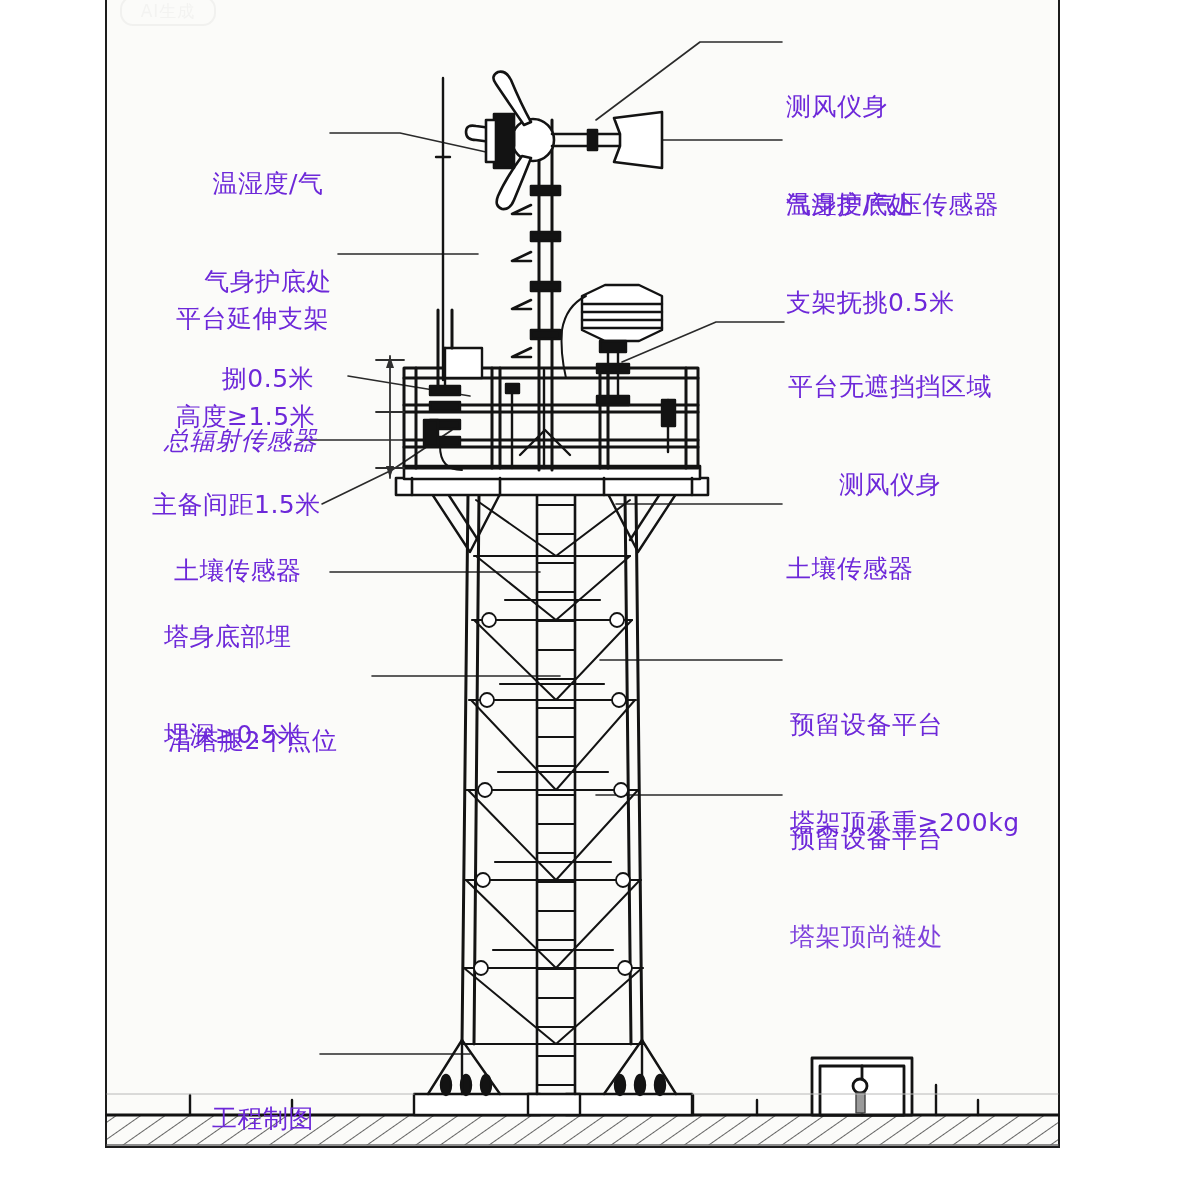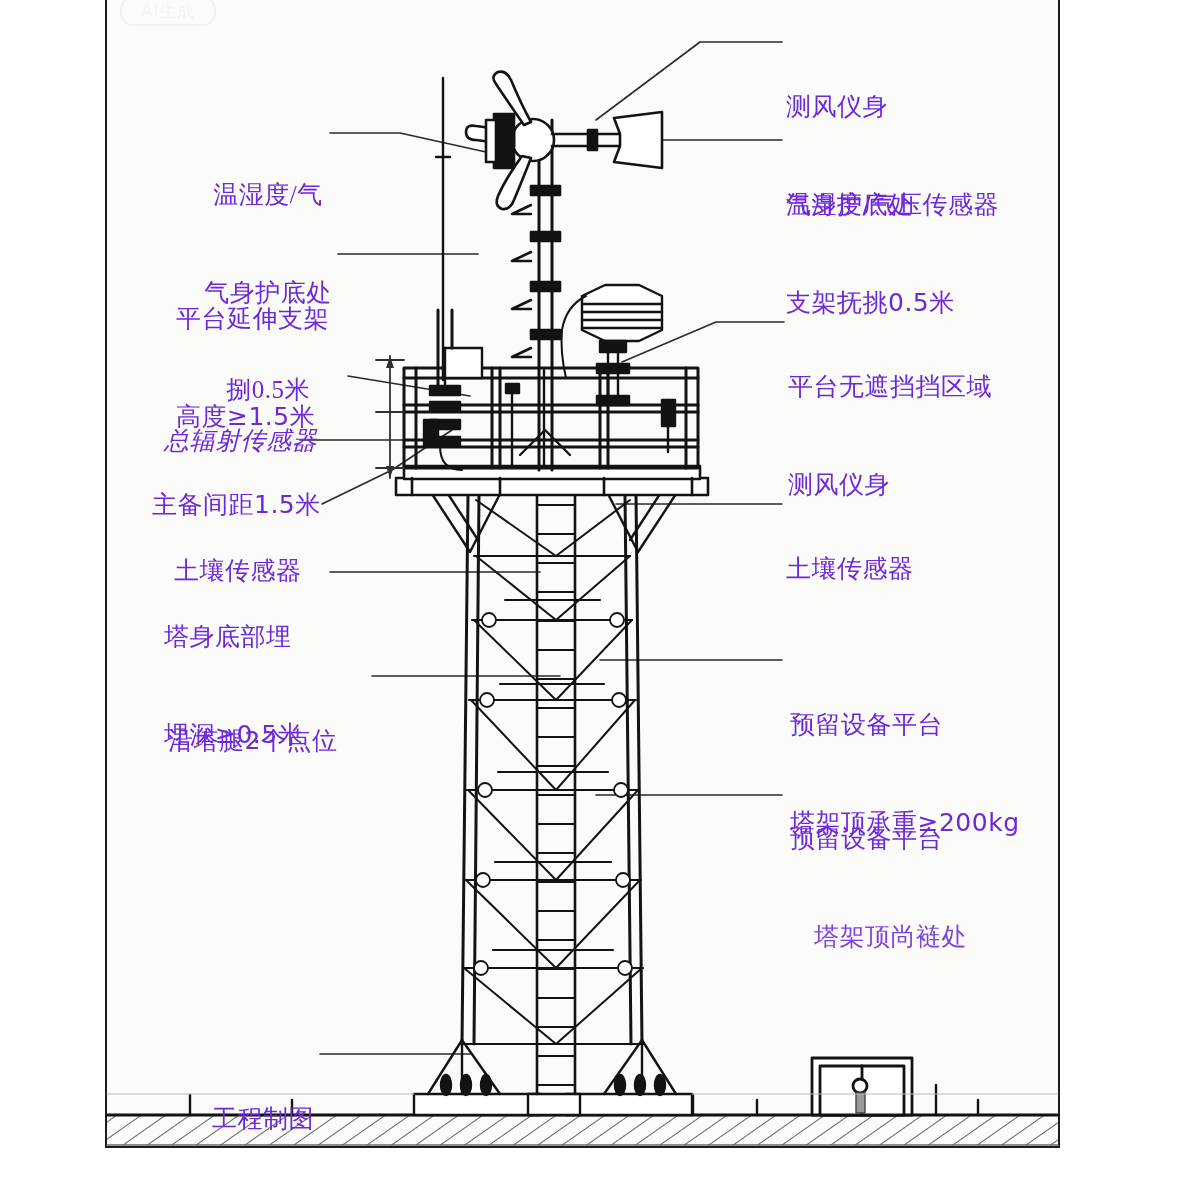--- a/index.html
+++ b/index.html
@@ -61,21 +61,20 @@
     line-height: 1.30;
     white-space: pre;
     letter-spacing: 0.5px;
   }
   .lbl.right { text-align: left; }
   .lbl.leftal { text-align: left; }
   .lbl.ctr { text-align: center; }
   .blurry {
     filter: blur(0.6px);
     opacity: 0.88;
-    margin-left: 24px;
   }
 </style>
 </head>
 <body>
 
 <div id="page">
 
   <div id="canvas-area"></div>
 
   <div id="watermark">AI生成</div>
@@ -364,21 +363,21 @@
       </g>
 
       <g stroke="#b8b8b8" stroke-width="1">
         <line x1="107" y1="1094" x2="414" y2="1094"></line>
         <line x1="692" y1="1094" x2="1058" y2="1094"></line>
       </g>
 
     </g>
   </svg>
 
-  <div class="lbl ctr" style="left:198px; top:114px; width:140px;font-family:Liberation Serif, serif;">
+  <div class="lbl ctr" style="left:198px; top:103px; width:140px;">
     <div>温湿度/气</div>
     <div>气身护底处</div>
     <div>捌0.5米</div>
   </div>
 
   <div class="lbl leftal" style="left:176px; top:238px;">
     <div>平台延伸支架</div>
     <div>高度≥1.5米</div>
   </div>
 
@@ -410,21 +409,21 @@
   <div class="lbl right" style="left:786px; top:26px;">
     <div>测风仪身</div>
     <div>气身护底处</div>
   </div>
 
   <div class="lbl right" style="left:786px; top:124px;">
     <div>温湿度/气压传感器</div>
     <div>支架抚挑0.5米</div>
   </div>
 
-  <div class="lbl right" style="left:788px; top:306px;">
+  <div class="lbl right" style="left:788px; top:306px;text-align:center;">
     <div>平台无遮挡挡区域</div>
     <div>测风仪身</div>
   </div>
 
   <div class="lbl right" style="left:786px; top:488px;">
     <div>土壤传感器</div>
   </div>
 
   <div class="lbl right" style="left:790px; top:644px;">
     <div>预留设备平台</div>

